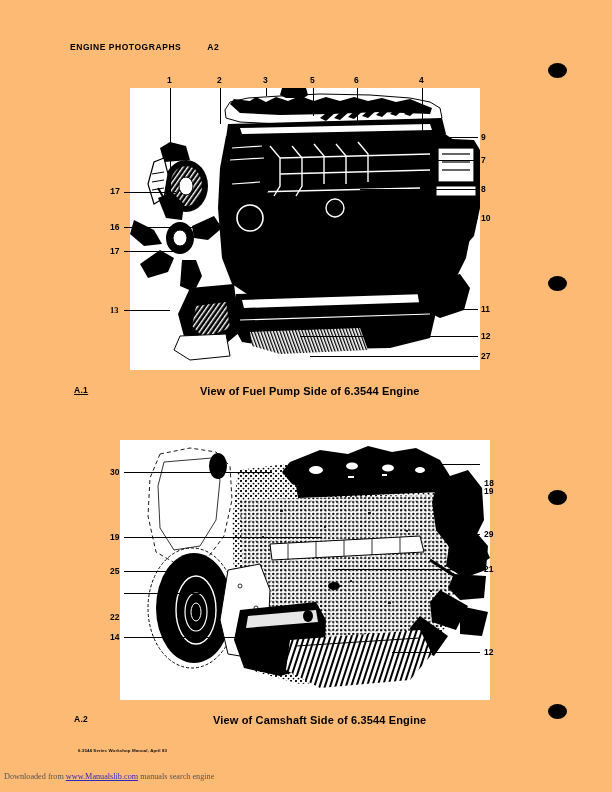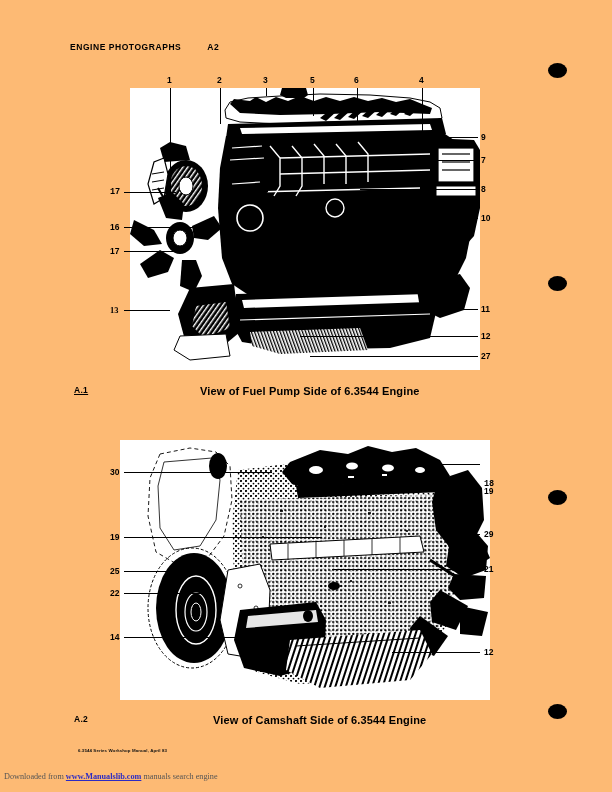--- a/index.html
+++ b/index.html
@@ -29,21 +29,21 @@
   .leader.h{height:1px;}
   .leader.v{width:1px;}
 
   
   .photo{position:absolute;overflow:hidden;}
   .photo svg{display:block;}
 
   
   .footer-note{position:absolute;left:78px;top:748px;font-size:4.4px;font-weight:bold;letter-spacing:.1px;color:#111;}
   .watermark{position:absolute;left:4px;top:772px;font-size:8.2px;color:#555;font-family:"Liberation Serif", serif;}
-  .watermark a{color:#2b2bc4;text-decoration:underline;font-weight:bold;}
+  .watermark a{color:#2b2bc4;text-decoration:underline;font-weight:normal;}
   .wm-tail{color:#555;text-align:right;}
 </style>
 </head>
 <body>
 
 <div class="page">
 
   <div class="header">
     <span>ENGINE PHOTOGRAPHS</span><span class="sec">A2</span>
   </div>
@@ -328,21 +328,21 @@
 
     <div class="callout" style="left:110px;top:468px;">30</div>
     <div class="leader h" style="left:124px;top:472px;width:148px;"></div>
 
     <div class="callout" style="left:110px;top:533px;">19</div>
     <div class="leader h" style="left:124px;top:537px;width:198px;"></div>
 
     <div class="callout" style="left:110px;top:567px;">25</div>
     <div class="leader h" style="left:124px;top:571px;width:78px;"></div>
 
-    <div class="callout" style="left:110px;top:589px;">22</div>
+    <div class="callout" style="left:110px;top:613px;">22</div>
     <div class="leader h" style="left:124px;top:593px;width:88px;"></div>
 
     <div class="callout" style="left:110px;top:633px;">14</div>
     <div class="leader h" style="left:124px;top:637px;width:138px;"></div>
 
     <div class="callout" style="left:484px;top:480px;font-family:Liberation Mono, monospace;">18</div>
     <div class="leader h" style="left:398px;top:464px;width:82px;"></div>
 
     <div class="callout" style="left:484px;top:487px;">19</div>
     <div class="leader h" style="left:414px;top:491px;width:66px;"></div>

